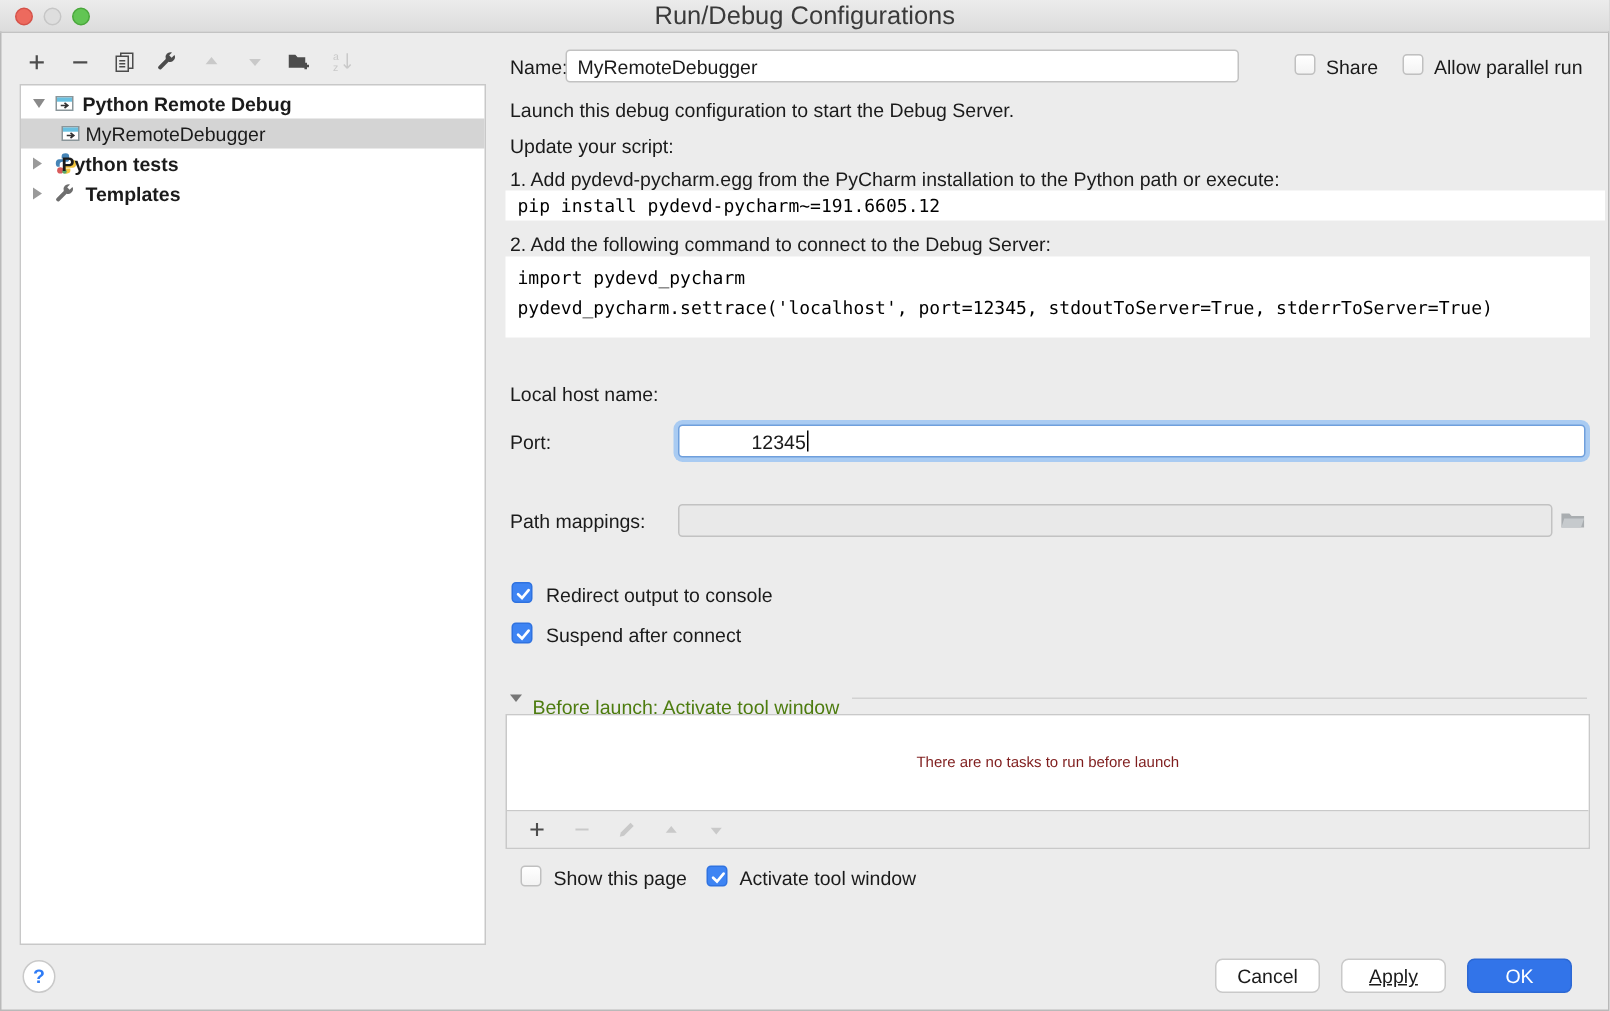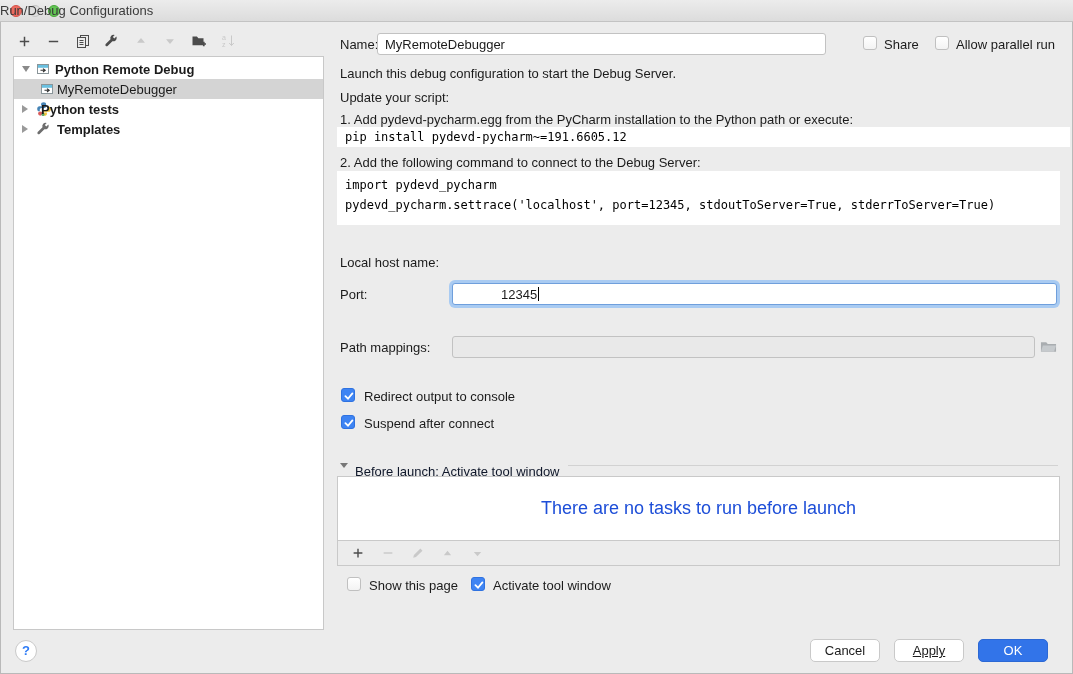--- a/index.html
+++ b/index.html
@@ -13,21 +13,21 @@
   }
 
   
   .titlebar {
     position:absolute; left:0; top:0; width:1073px; height:22px;
     background:linear-gradient(#ececec,#dcdcdc);
     border-bottom:1px solid #c3c3c3;
   }
   .titlebar .title {
     position:absolute; left:0; right:0; top:0; height:22px;
-    line-height:22px; font-size:13px; color:#3a3a3a;
+    text-align:center; line-height:22px; font-size:17px; color:#3a3a3a;
   }
   .light { position:absolute; top:5px; width:12px; height:12px; border-radius:50%; }
   .light.red   { left:10px; background:#ed6a5e; border:1px solid #d55249; }
   .light.gray  { left:29px; background:#dedede; border:1px solid #c6c6c6; }
   .light.green { left:48px; background:#62c554; border:1px solid #4aa73c; }
 
   
   .tree-toolbar {
     position:absolute; left:16px; top:30px; height:22px;
     display:flex; align-items:center; gap:12px;
@@ -66,28 +66,28 @@
 
   .cb { position:absolute; width:14px; height:14px; border-radius:3px;
         background:linear-gradient(#ffffff,#f3f3f3); border:1px solid #c0c0c0; }
   .cb.checked { background:#3e84f3; border:1px solid #2f72e0; }
   .cb svg { position:absolute; left:0; top:0; }
 
   
   .bl-header { position:absolute; left:340px; right:15px; top:457px; height:16px;
                display:flex; align-items:center; }
   .bl-header .tri { width:0;height:0;border-left:4px solid transparent;border-right:4px solid transparent;border-top:5px solid #777; margin-right:7px; }
-  .bl-header .txt { font-size:13px; color:#0f172a; white-space:nowrap;margin-top:13px; }
+  .bl-header .txt { font-size:13px; color:#4d7c0f; white-space:nowrap;margin-top:13px; }
   .bl-header .rule { flex:1; height:1px; background:#d2d2d2; margin-left:8px; }
 
   .bl-box { position:absolute; left:337px; top:476px; width:723px; height:90px;
             border:1px solid #c9c9c9; }
   .bl-list { height:64px; background:#fff; border-bottom:1px solid #c9c9c9;
              display:flex; align-items:center; justify-content:center; }
-  .bl-empty { font-size:18px; color:#1d4ed8; }
+  .bl-empty { font-size:10px; color:#7f1d1d; }
   .bl-toolbar { height:24px; background:#ececec; display:flex; align-items:center; gap:13px; padding-left:11px; }
 
   
   .help-btn { position:absolute; left:15px; top:640px; width:22px; height:22px;
               border-radius:50%; background:#fff; border:1px solid #c9c9c9;
               color:#2f7cf6; font-size:13px; font-weight:bold; text-align:center; line-height:20px; }
   .btn { position:absolute; top:639px; width:70px; height:23px; border-radius:5px;
          background:#fff; border:1px solid #c9c9c9; font-size:13px; color:#1b1b1b;
          text-align:center; line-height:21px; }
   .btn.primary { background:#3274e9; border-color:#2c68d4; color:#fff; }

